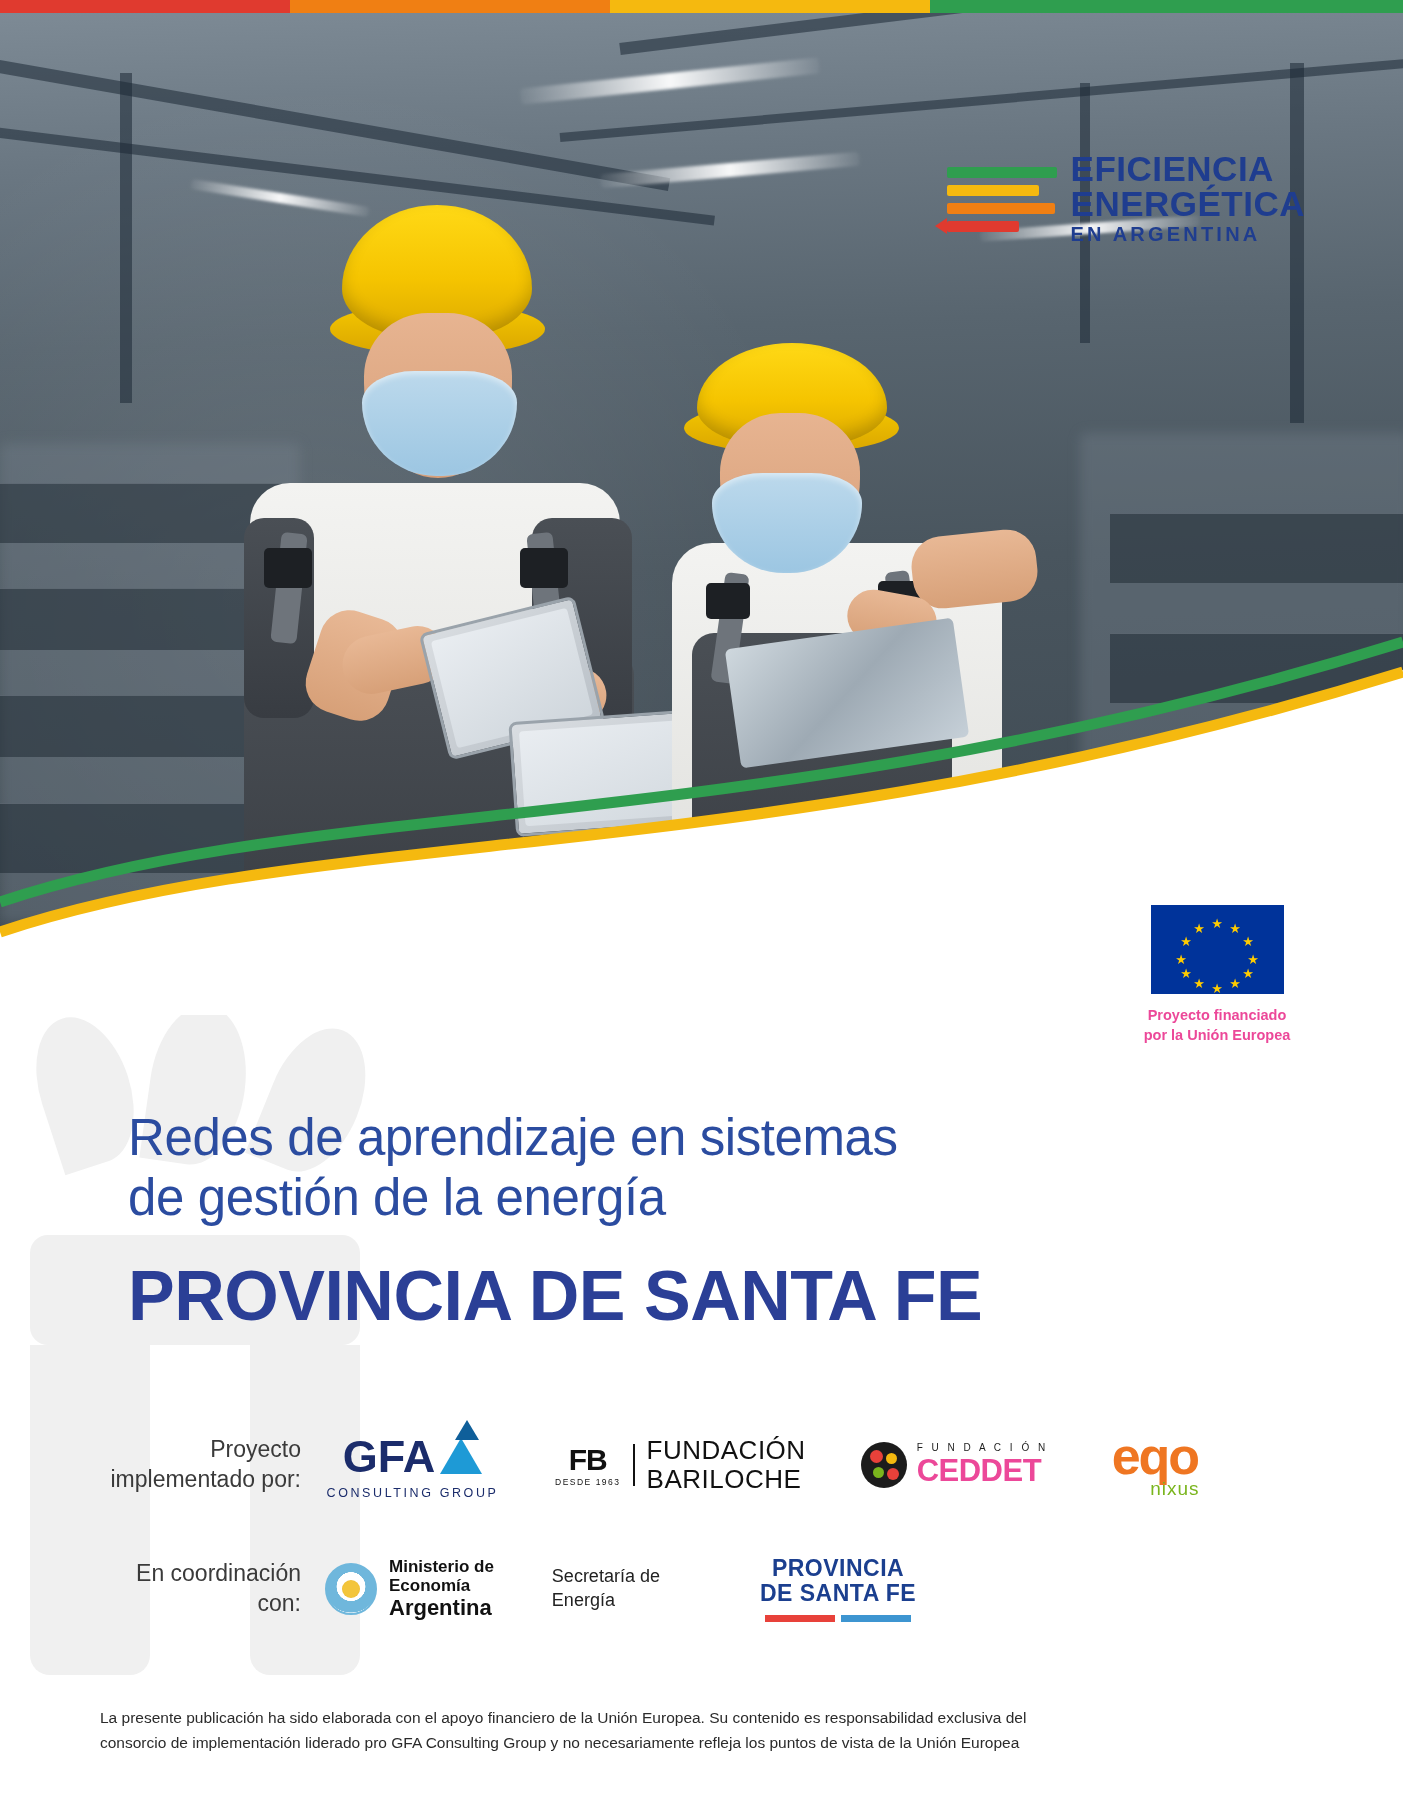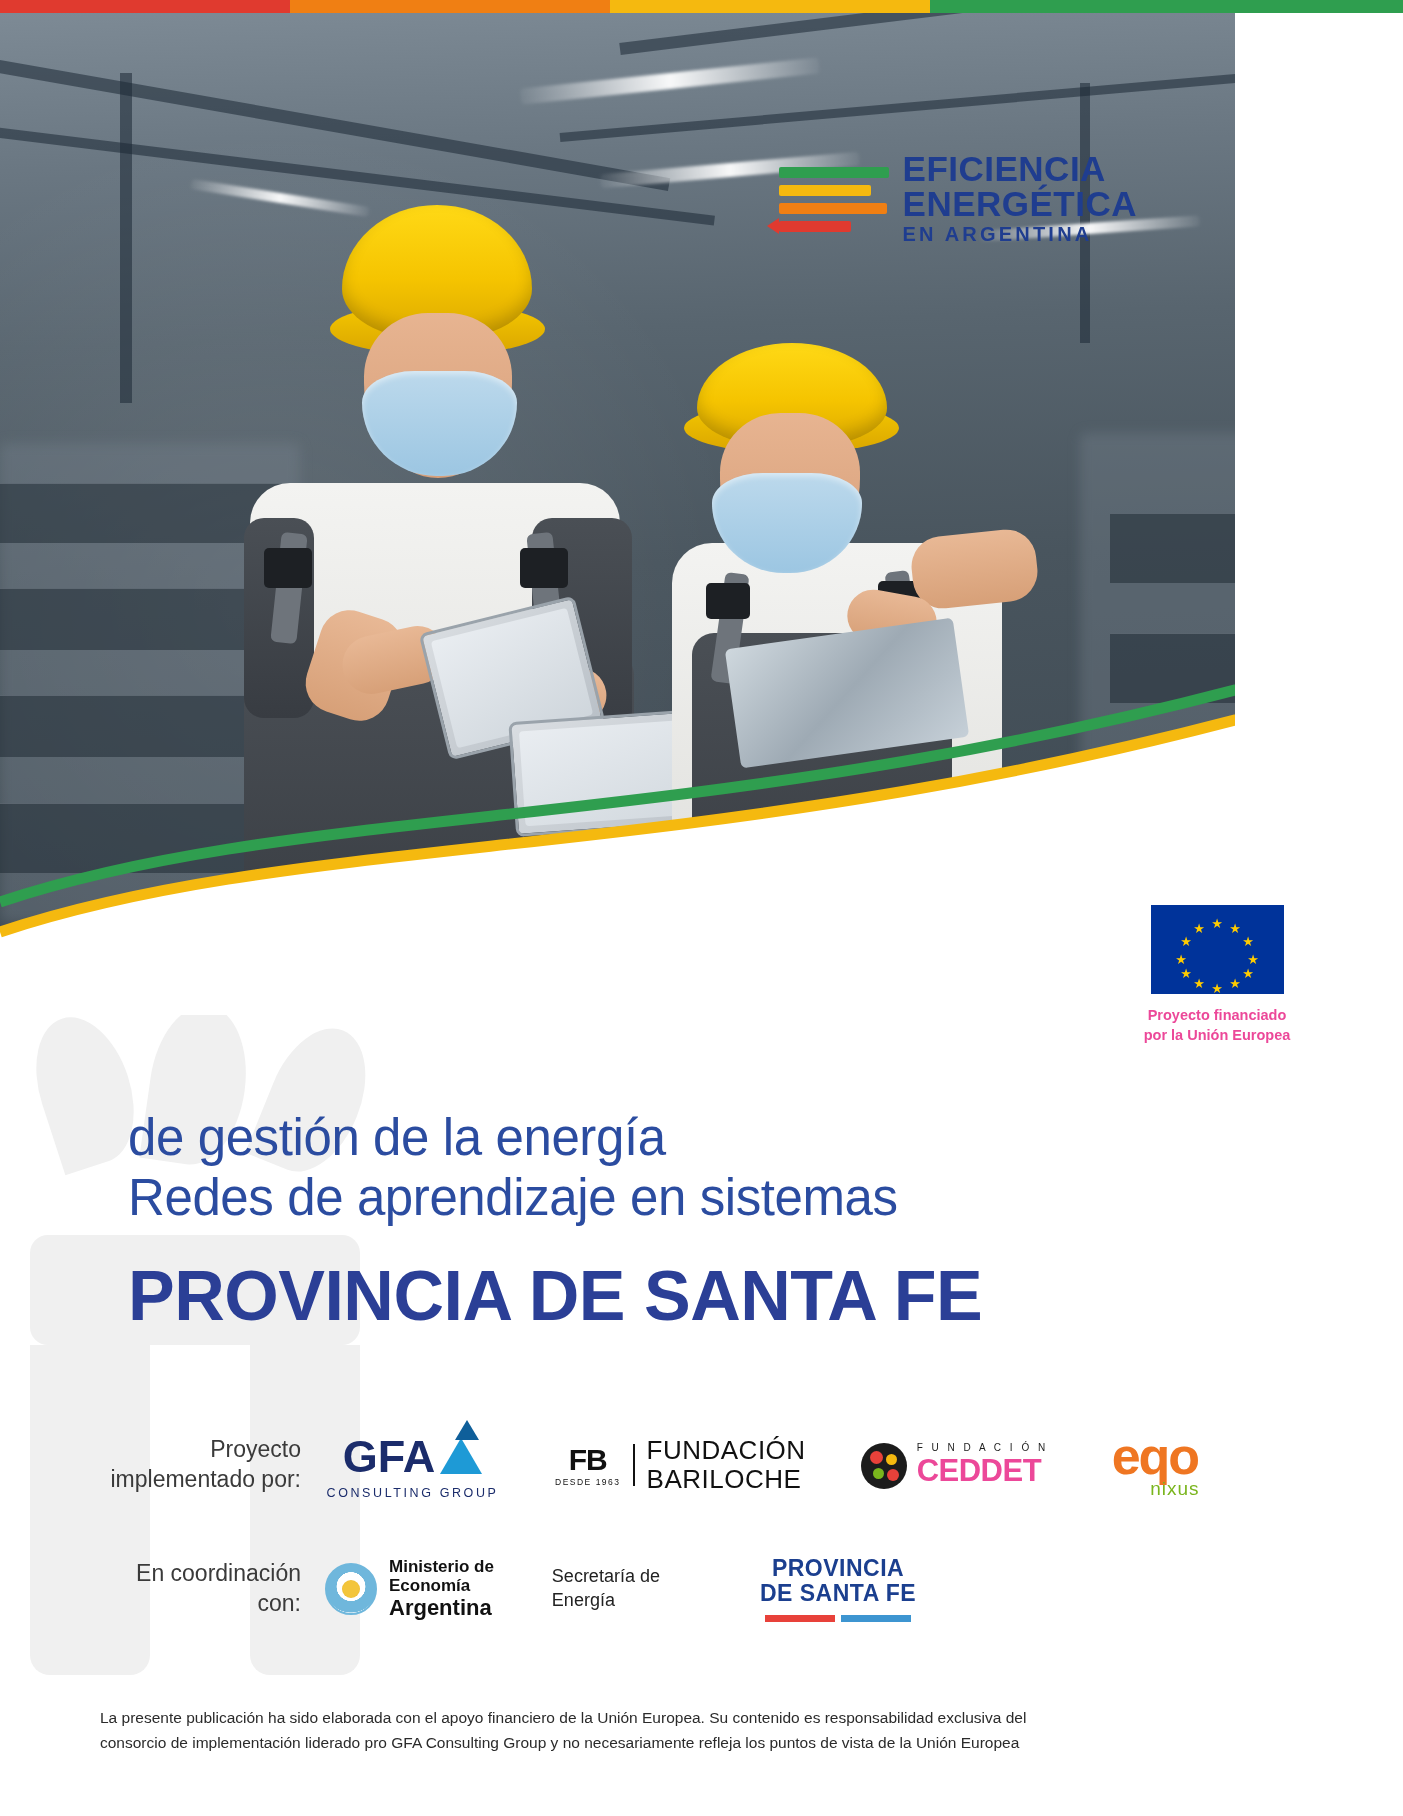--- a/index.html
+++ b/index.html
@@ -26,21 +26,21 @@
     width: 1403px;
     height: 13px;
     display: flex;
   }
   .topbar .seg { height: 100%; }
 
   
   .hero {
     position: absolute;
     top: 13px; left: 0;
-    width: 1235px;
+    width: 1403px;
     height: 945px;
     overflow: hidden;
     background: #4a5560;
     padding-left: 12px;
   }
   .hero-photo {
     position: absolute;
     inset: 0;
     background:
       radial-gradient(circle at 22% 62%, rgba(255,255,255,0.10) 0%, rgba(255,255,255,0) 42%),
@@ -304,21 +304,21 @@
 
   
   .fb { display: flex; align-items: center; gap: 12px; margin-left: 55px; }
   .fb-mark { text-align: center; }
   .fb-mark .fbb { font-size: 30px; font-weight: bold; color: #111; letter-spacing: -1px; }
   .fb-mark .fbd { font-size: 8.5px; color: #111; letter-spacing: 1.5px; text-align: right; }
   .fb-div { width: 2px; height: 42px; background: #111; }
   .fb-name { font-size: 26px; color: #111; line-height: 1.1; letter-spacing: 0.5px; }
 
   
-  .ceddet { display: flex; align-items: flex-end; gap: 10px; margin-left: 55px; }
+  .ceddet { display: flex; align-items: flex-start; gap: 10px; margin-left: 55px; }
   .ceddet-mark {
     width: 46px; height: 46px; border-radius: 50%;
     background: #1c1c1c; position: relative;
   }
   .cd-dot { position: absolute; border-radius: 50%; }
   .ceddet-text .cd-small { font-size: 10px; letter-spacing: 3px; color: #1c1c1c; }
   .ceddet-text .cd-big { font-size: 31px; font-weight: bold; color: #ec4899; letter-spacing: -0.5px; }
 
   
   .eqo { margin-left: 62px; text-align: center; }
@@ -496,22 +496,22 @@
     <div class="wm-shape" style="left:40px;top:0px;width:90px;height:150px;border-radius:50% 50% 50% 0;transform:rotate(-18deg)"></div>
     <div class="wm-shape" style="left:150px;top:-10px;width:95px;height:160px;border-radius:50% 50% 50% 0;transform:rotate(8deg)"></div>
     <div class="wm-shape" style="left:270px;top:10px;width:90px;height:150px;border-radius:50% 50% 50% 0;transform:rotate(22deg)"></div>
     <div class="wm-shape" style="left:30px;top:220px;width:330px;height:110px;border-radius:18px"></div>
     <div class="wm-shape" style="left:30px;top:330px;width:120px;height:330px;border-radius:0 0 20px 20px"></div>
     <div class="wm-shape" style="left:250px;top:330px;width:110px;height:330px;border-radius:0 0 20px 20px"></div>
   </div>
 
   <div class="titles">
     <div class="title-sub">
+      <div>Redes de aprendizaje en sistemas</div>
       <div>de gestión de la energía</div>
-      <div>Redes de aprendizaje en sistemas</div>
     </div>
     <div class="title-main">PROVINCIA DE SANTA FE</div>
   </div>
 
   <div class="partners">
 
     <div class="prow">
       <div class="prow-label">
         <div>Proyecto</div>
         <div>implementado por:</div>

